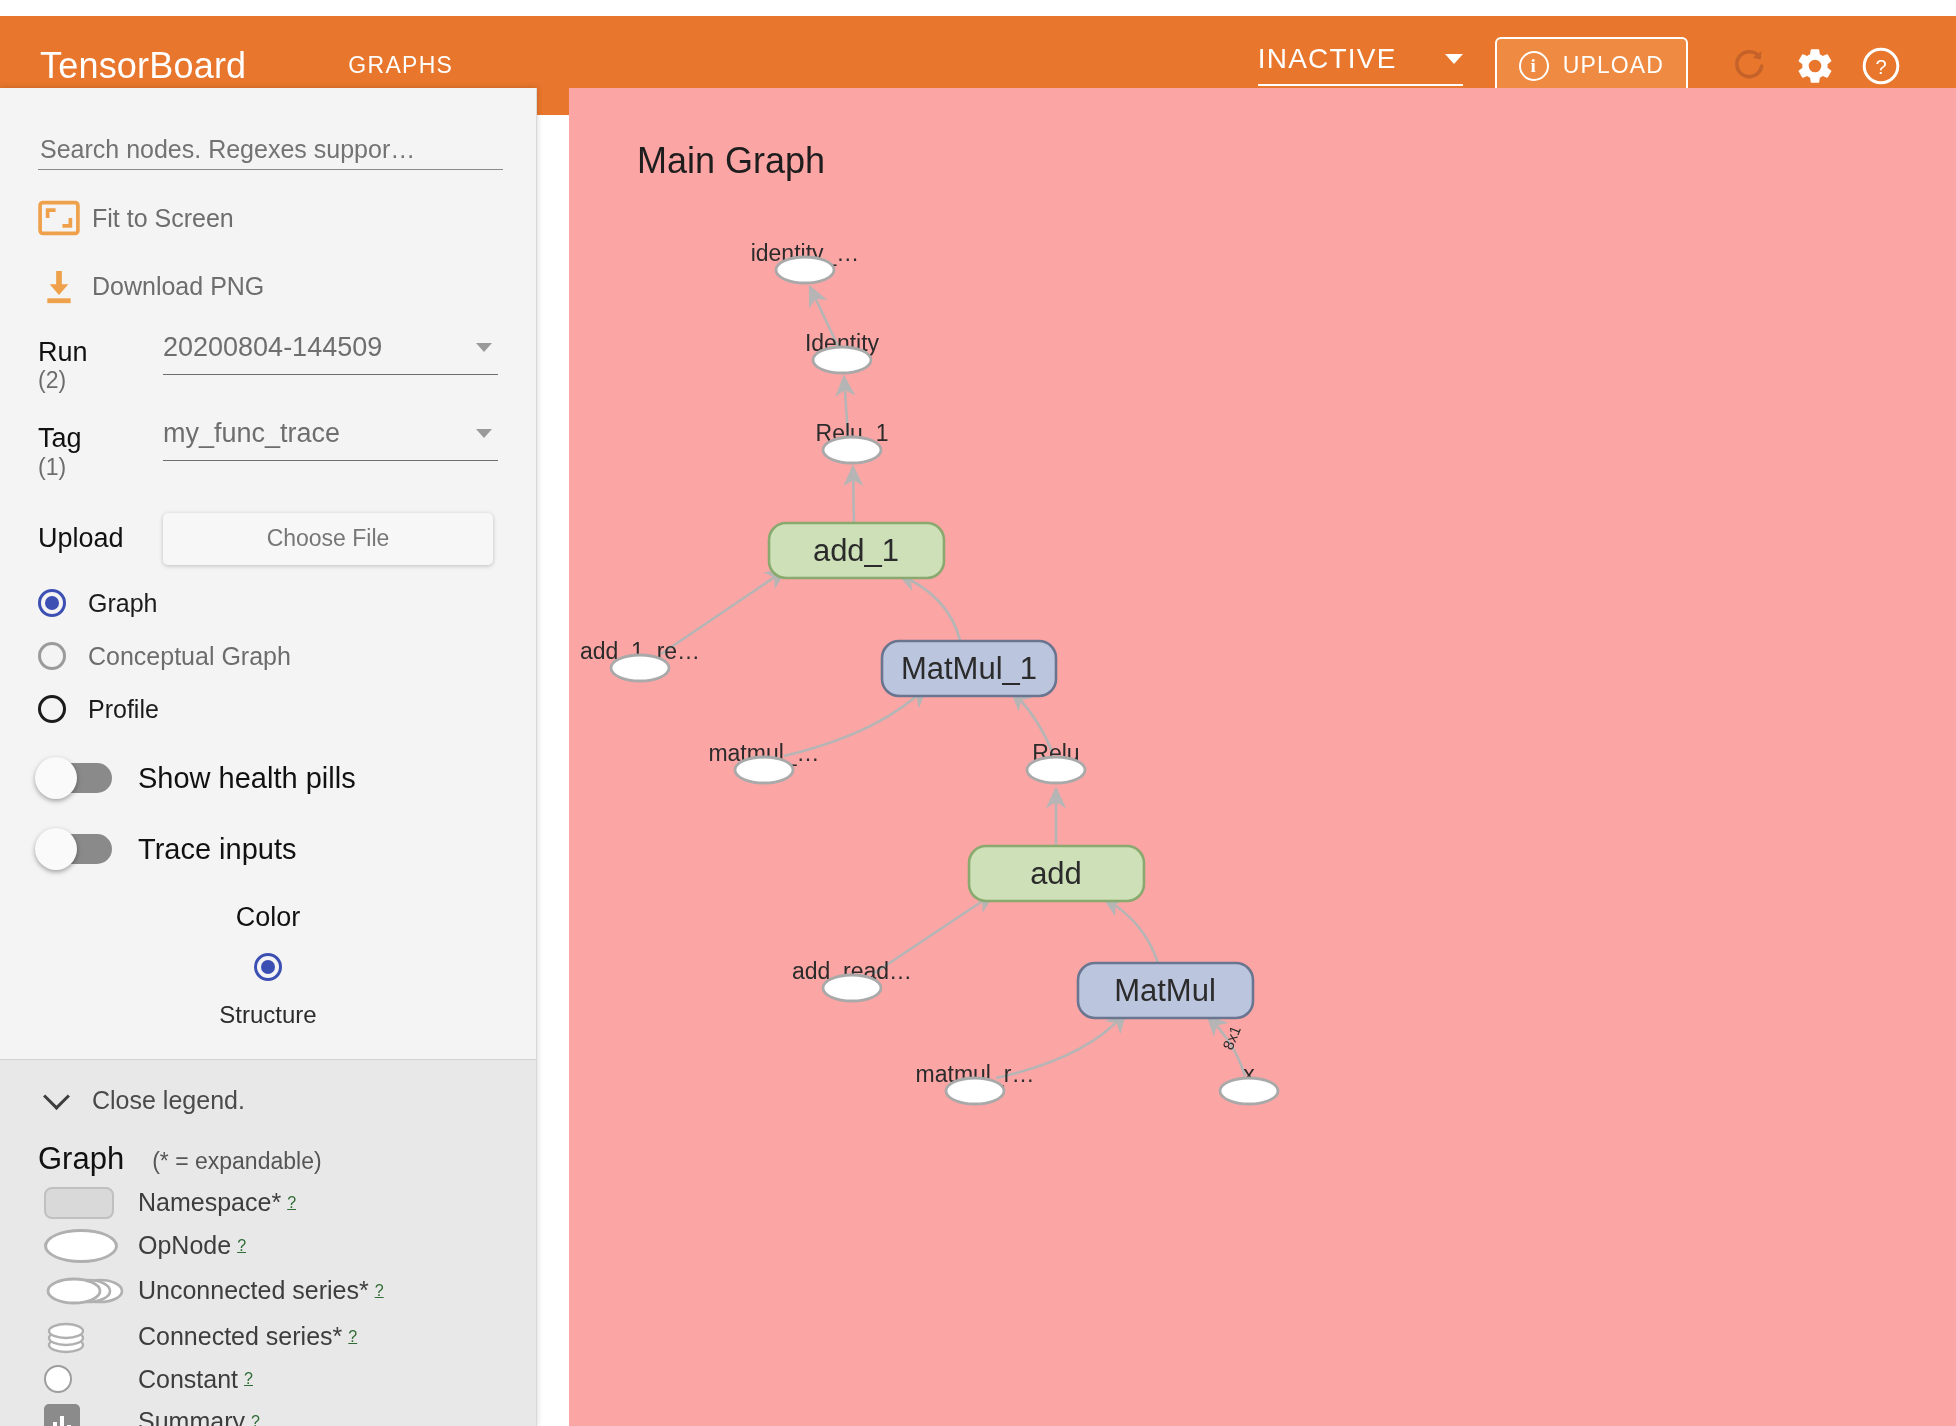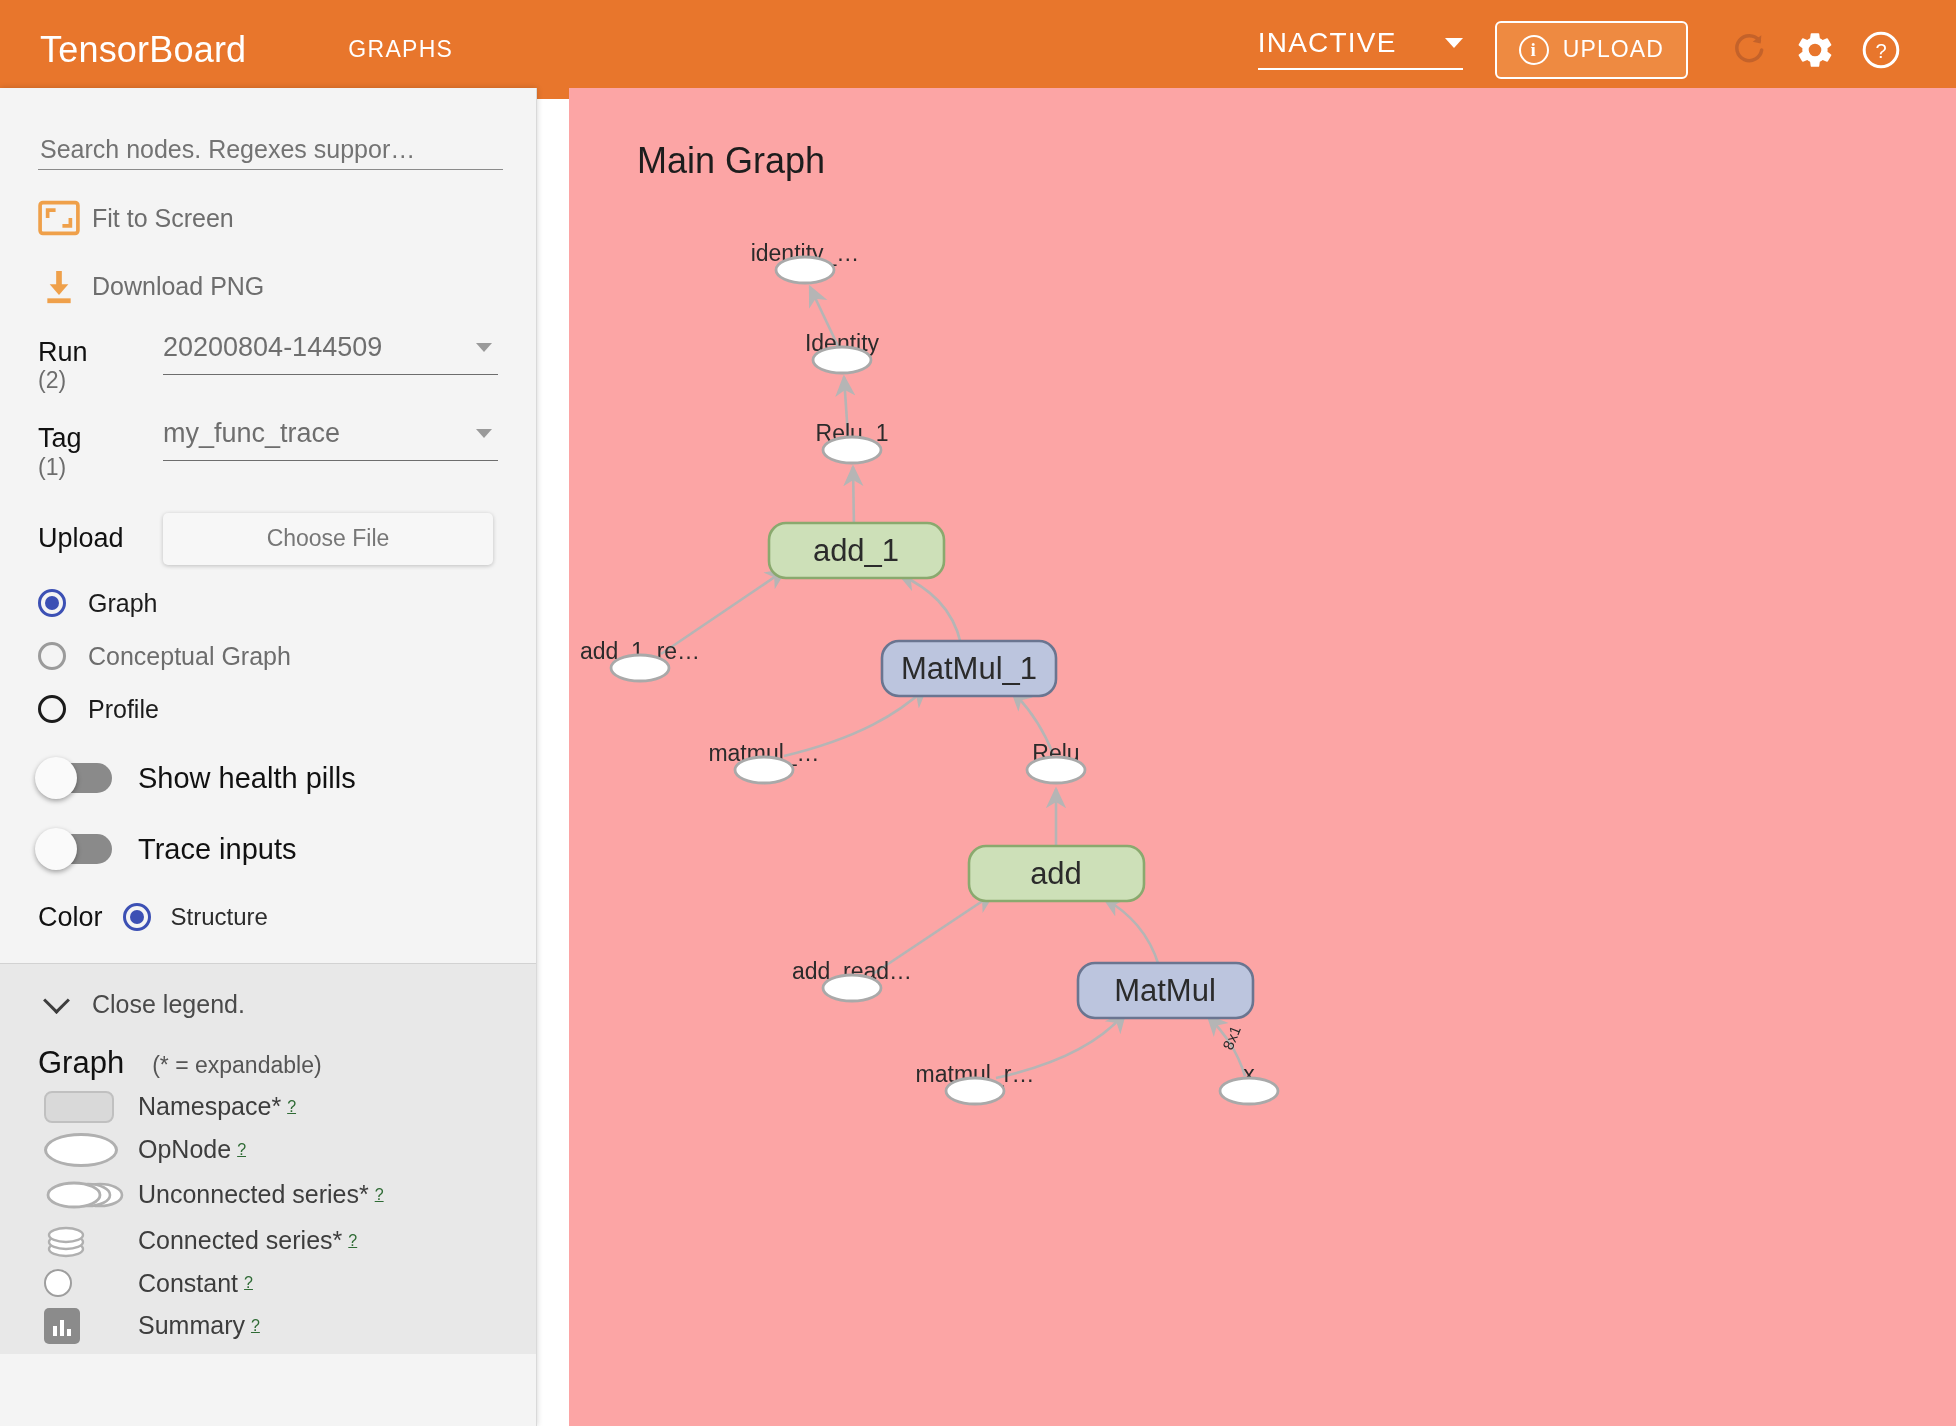--- a/index.html
+++ b/index.html
@@ -7,21 +7,21 @@
   html, body {
     margin: 0; padding: 0;
     width: 1956px; height: 1426px;
     overflow: hidden;
     font-family: "Liberation Sans", sans-serif;
     background: #ffffff;
   }
 
   
   .header {
-    position: absolute; top: 0; left: 0;
+    position: absolute; top: 16px; left: 0;
     width: 1956px; height: 99px;
     background: #e8762c;
     display: flex; align-items: center;
   }
   .brand {
     color: #fff; font-size: 36px; font-weight: 400;
     margin-left: 40px; letter-spacing: 0.2px;
     white-space: nowrap;
   }
   .tabs { display: flex; align-items: flex-start; height: 88px; margin-left: 74px; }
@@ -139,21 +139,21 @@
     width: 74px; height: 30px; border-radius: 15px;
     background: #8a8a8a; position: relative; flex: 0 0 auto;
   }
   .toggle::after {
     content: ""; position: absolute; left: -3px; top: -6px;
     width: 42px; height: 42px; border-radius: 50%;
     background: #fafafa; box-shadow: 0 2px 5px rgba(0,0,0,0.35);
   }
   .toggle-lbl { font-size: 29px; color: #111; }
 
-  .color-row { display: flex; align-items: center; gap: 20px; margin-top: 36px; margin-bottom: 30px; }
+  .color-row { display: flex; align-items: center; gap: 20px; margin-top: 36px; margin-bottom: 30px; flex-direction: column; }
   .color-lbl { font-size: 27px; color: #111; font-weight: 500; }
   .color-opt-lbl { font-size: 24px; color: #2c2c2c; }
 
   
   .legend {
     border-top: 1px solid #d2d2d2;
     background: #e8e8e8;
     padding: 26px 38px 10px 38px;
   }
   .legend-close { display: flex; align-items: center; gap: 26px; cursor: pointer; }

